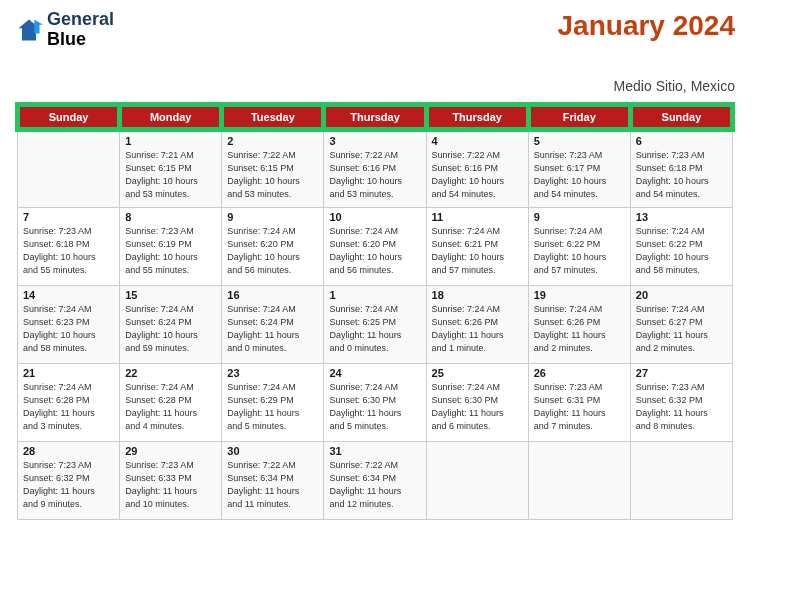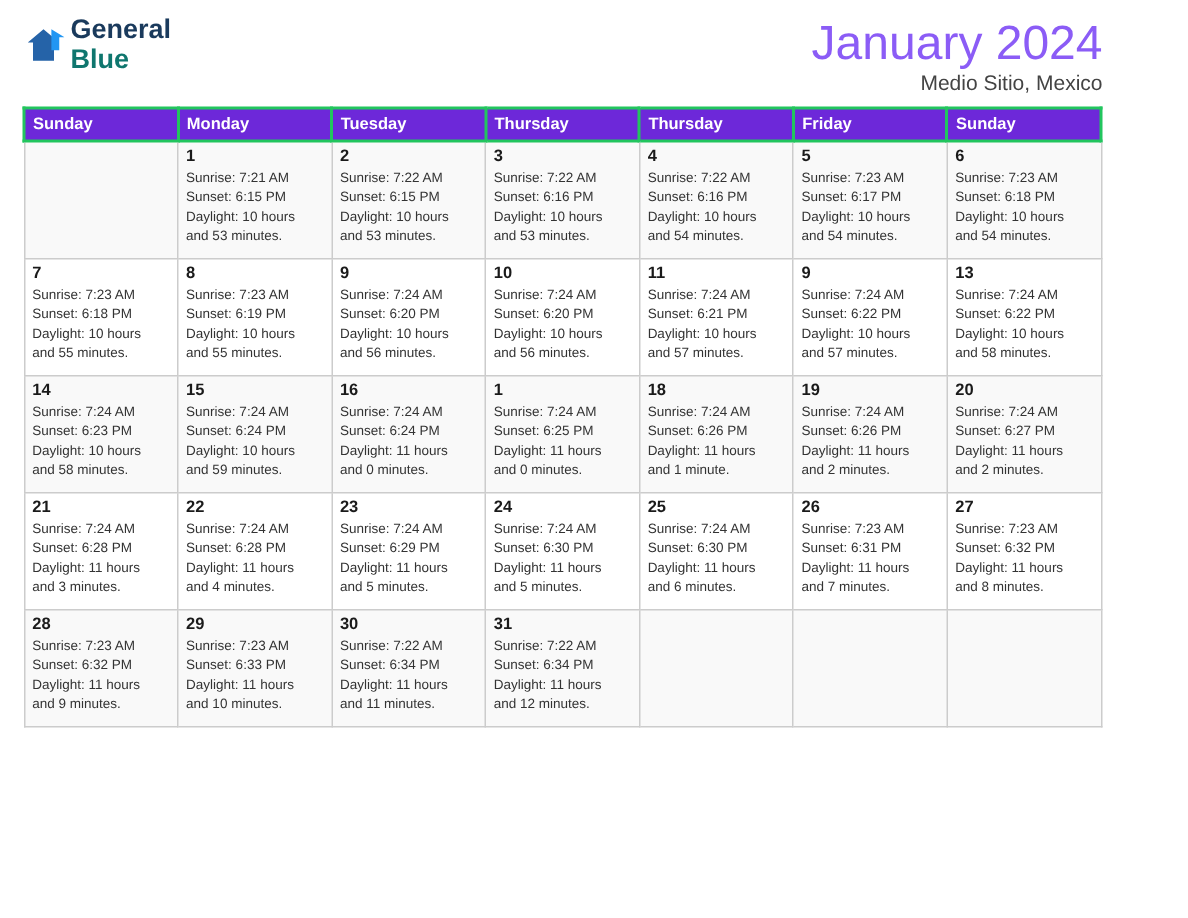--- a/index.html
+++ b/index.html
@@ -27,51 +27,52 @@
       align-items: center;
       gap: 4px;
     }
     .logo-text {
       font-size: 18px;
       font-weight: bold;
       color: #1a3a5c;
       line-height: 1.1;
     }
     .logo-text span {
-      color: #0f766e;
+      color: #000000;
     }
     .logo-icon {
       width: 28px;
       height: 28px;
     }
     .title-block {
       text-align: right;
     }
     .month-title {
-      font-size: 32px;
-      font-weight: normal;
-      color: #8b5cf6;
+      font-size: 28px;
+      font-weight: bold;
+      color: #c2410c;
     }
     .subtitle {
       font-size: 14px;
       color: #444;
+      margin-top: 36px;
     }
     table {
       width: 100%;
       border-collapse: collapse;
       font-size: 10px;
     }
     thead tr th {
-      background: #6d28d9;
+      background: #b91c1c;
       color: #fff;
       font-size: 11px;
       font-weight: bold;
       padding: 4px 5px;
-      text-align: left;
-      border: 2px solid #22c55e;
+      text-align: center;
+      border: 5px solid #22c55e;
     }
     tbody tr td {
       border: 1px solid #ccc;
       vertical-align: top;
       padding: 3px 5px;
       width: calc(100% / 7);
       height: 78px;
       background: #fff;
     }
     tbody tr:nth-child(odd) td {

